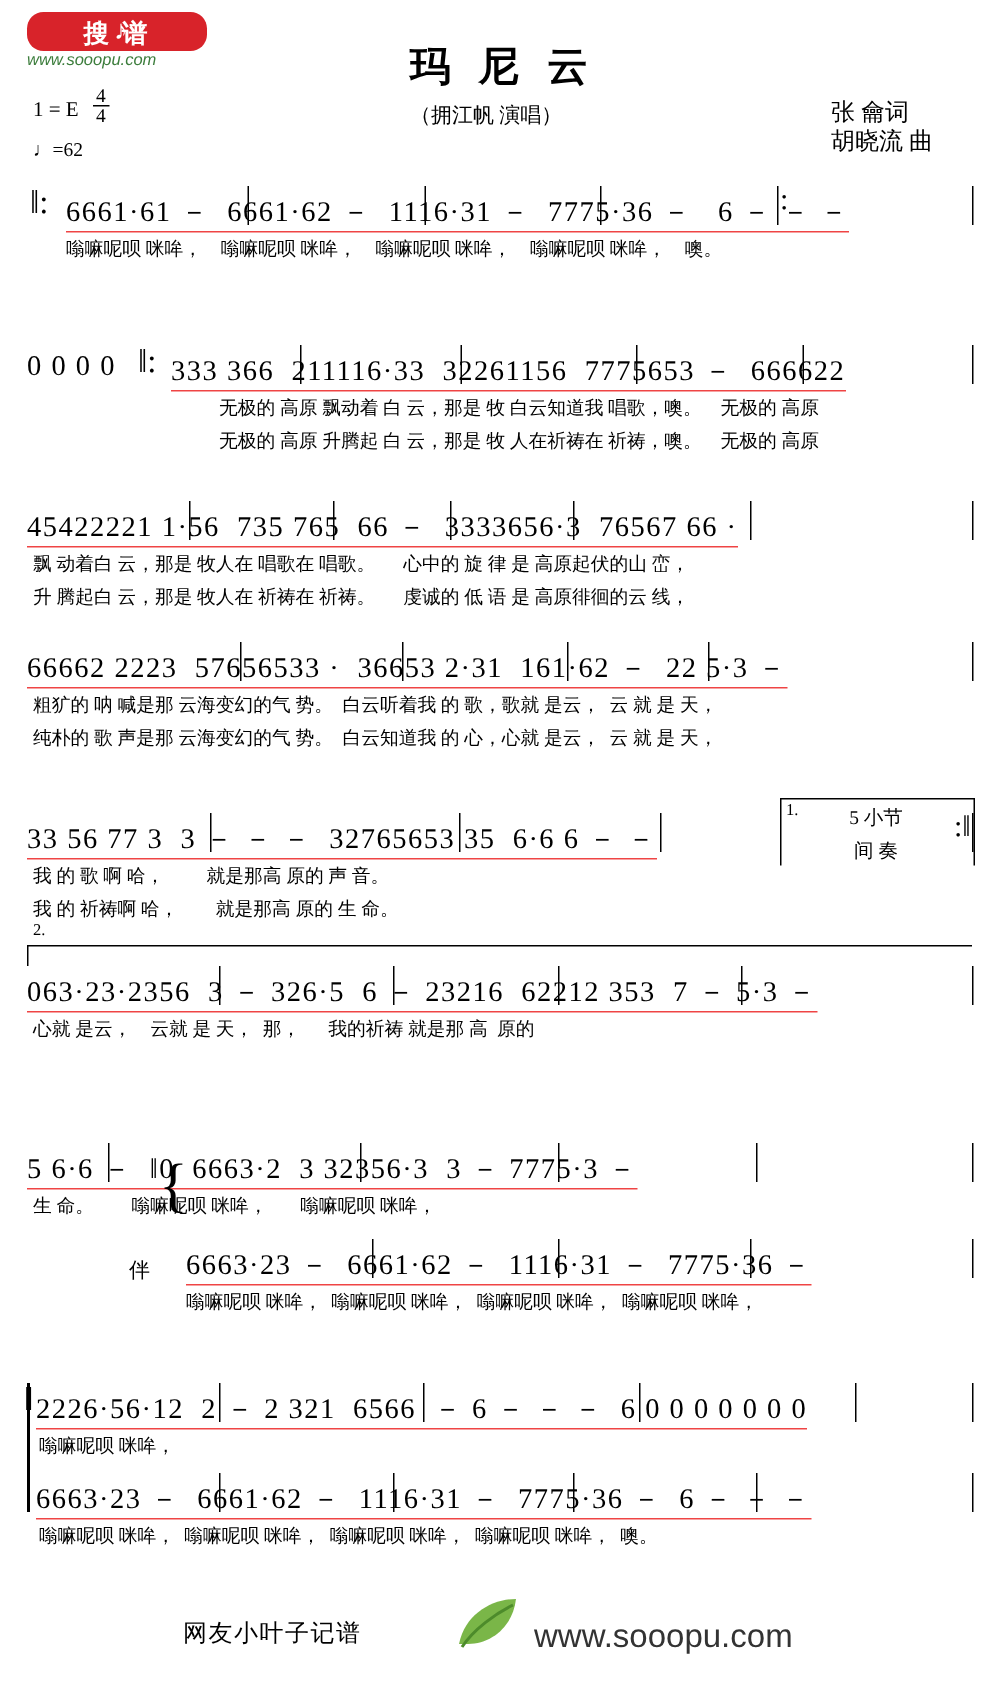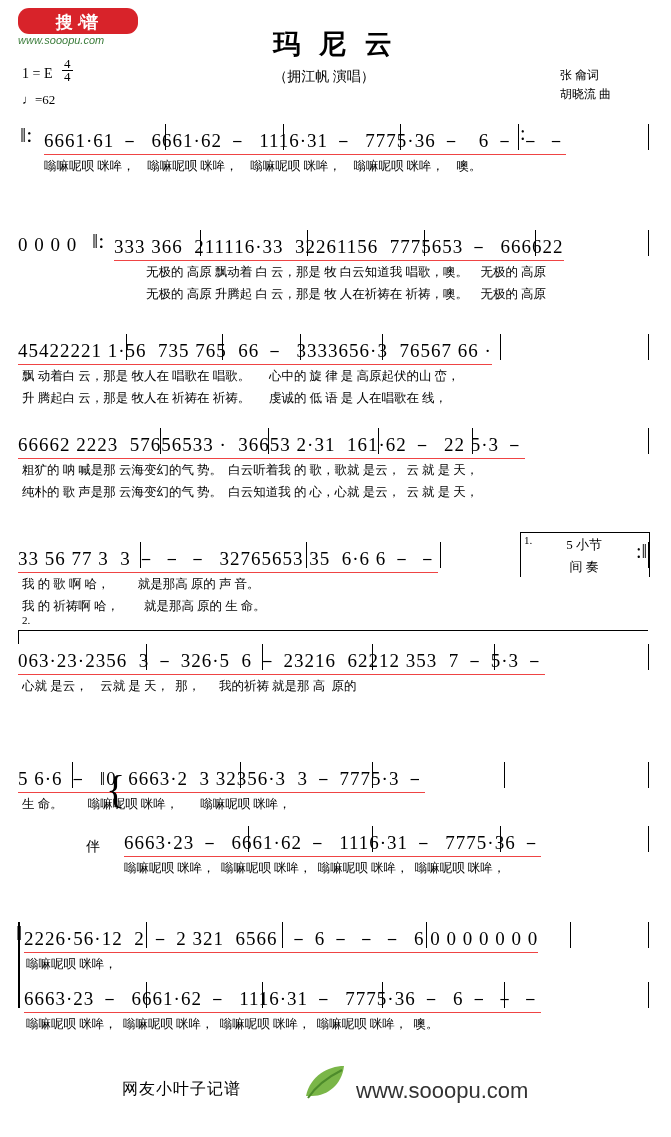--- a/index.html
+++ b/index.html
@@ -11,21 +11,21 @@
   .logo-box{position:absolute;left:0;top:0;width:120px;height:26px;background:#d8232a;border-radius:11px;color:#fff;
             font-family:"Liberation Sans",sans-serif;font-size:17px;font-weight:bold;letter-spacing:2px;
             display:flex;align-items:flex-end;justify-content:center;}
   .logo-note{position:absolute;left:58px;top:2px;width:22px;height:22px;color:#fff;font-size:18px;}
   .logo-url{position:absolute;left:0;top:26px;font-family:"Liberation Sans",sans-serif;font-size:11px;color:#3c7d3c;
             font-style:italic;}
 
   
   .title{position:absolute;left:0;top:26px;width:671px;text-align:center;font-size:27px;letter-spacing:6px;font-weight:bold;}
   .subtitle{position:absolute;left:0;top:68px;width:648px;text-align:center;font-size:14px;}
-  .credits{position:absolute;right:60px;top:66px;text-align:left;font-size:12px;line-height:19px;}
+  .credits{position:absolute;right:49px;top:66px;text-align:left;font-size:16px;line-height:19px;}
 
   
   .keysig{position:absolute;left:22px;top:66px;font-size:14px;}
   .meter{position:absolute;left:62px;top:58px;font-size:13px;text-align:center;line-height:12px;}
   .meter .num{display:block;border-bottom:1px solid #000;padding:0 2px;}
   .tempo{position:absolute;left:22px;top:92px;font-size:13px;}
 
   
   .sys{position:absolute;left:0;width:671px;}
   .notes{position:absolute;font-family:"Liberation Serif",serif;font-size:19px;letter-spacing:1px;white-space:pre;}
@@ -91,21 +91,21 @@
     <div class="barline" style="left:200px;top:-4px;height:26px;"></div>
     <div class="barline" style="left:307px;top:-4px;height:26px;"></div>
     <div class="barline" style="left:424px;top:-4px;height:26px;"></div>
     <div class="barline" style="left:535px;top:-4px;height:26px;"></div>
     <div class="barline" style="left:648px;top:-4px;height:26px;"></div>
   </div>
 
   <div class="sys" style="top:338px;">
     <div class="notes u1" style="left:18px;top:0px;">45422221 1·56  735 765  66 －  3333656·3  76567 66 ·</div>
     <div class="lyr" style="left:22px;top:30px;">飘 动着白 云，那是 牧人在 唱歌在 唱歌。      心中的 旋 律 是 高原起伏的山 峦，</div>
-    <div class="lyr" style="left:22px;top:52px;">升 腾起白 云，那是 牧人在 祈祷在 祈祷。      虔诚的 低 语 是 人在唱歌在 线，</div>
+    <div class="lyr" style="left:22px;top:52px;">升 腾起白 云，那是 牧人在 祈祷在 祈祷。      虔诚的 低 语 是 高原徘徊的云 线，</div>
     <div class="barline" style="left:126px;top:-4px;height:26px;"></div>
     <div class="barline" style="left:222px;top:-4px;height:26px;"></div>
     <div class="barline" style="left:300px;top:-4px;height:26px;"></div>
     <div class="barline" style="left:382px;top:-4px;height:26px;"></div>
     <div class="barline" style="left:500px;top:-4px;height:26px;"></div>
     <div class="barline" style="left:648px;top:-4px;height:26px;"></div>
   </div>
 
   <div class="sys" style="top:432px;">
     <div class="notes u1" style="left:18px;top:0px;">66662 2223  57656533 ·  36653 2·31  161·62 －  22 5·3 －</div>

